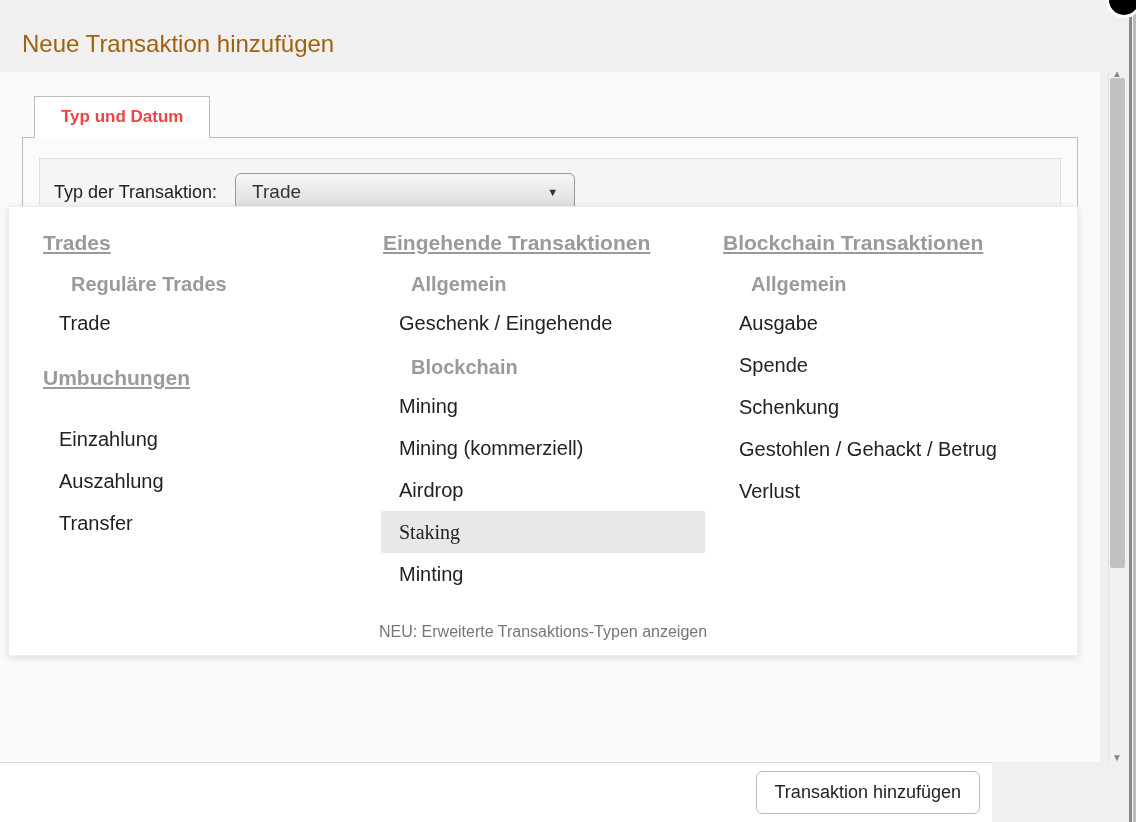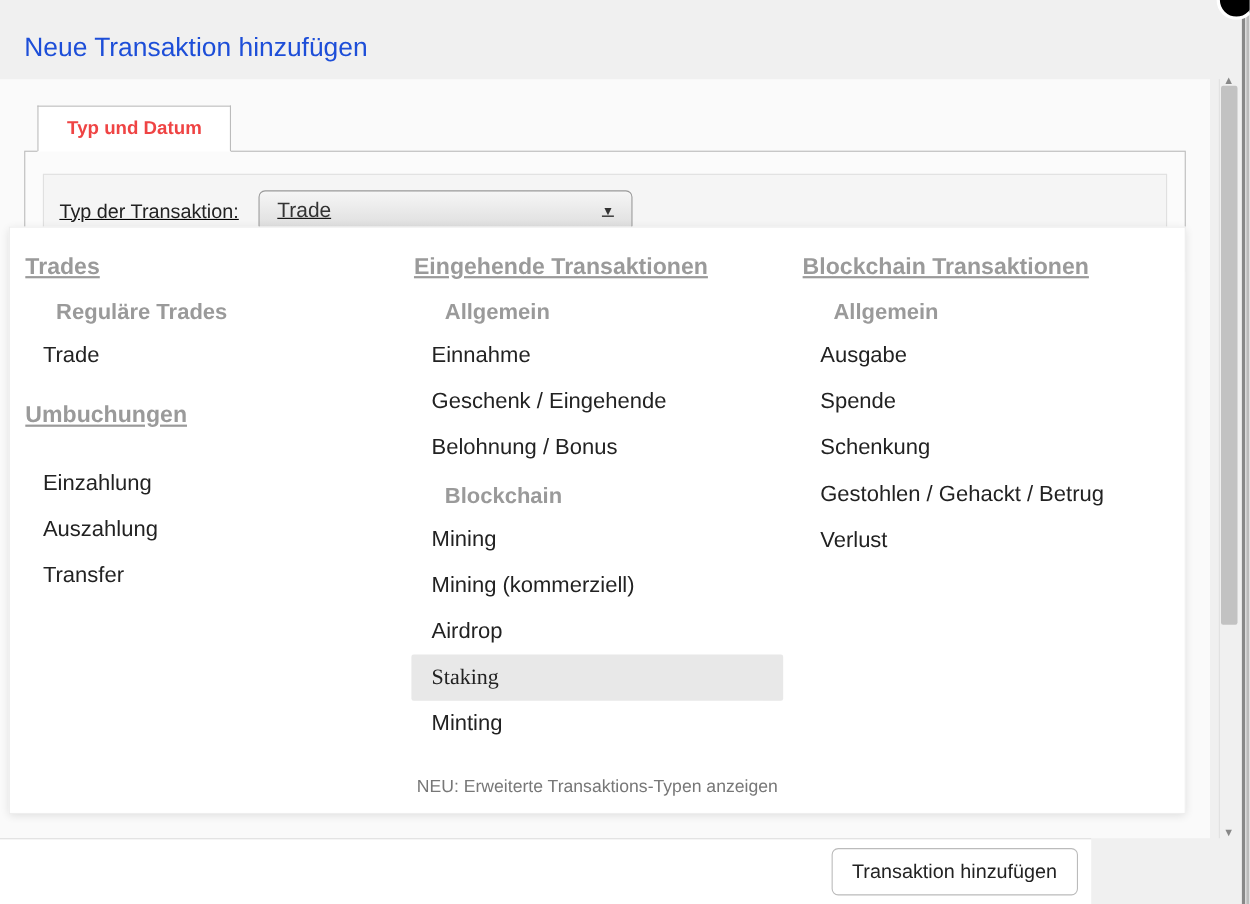--- a/index.html
+++ b/index.html
@@ -15,21 +15,21 @@
     position: absolute;
     left: 0; top: 0;
     width: 1100px;
     height: 72px;
     background: #f0f0f0;
     padding: 30px 22px 0 22px;
   }
   .modal-title {
     font-size: 24px;
     font-weight: 400;
-    color: #1d4ed8;
+    color: #a16207;
   }
   .close-circle {
     position: absolute;
     top: -18px;
     right: -6px;
     width: 36px;
     height: 36px;
     border-radius: 50%;
     background: #000;
     border: 3px solid #fff;
@@ -68,21 +68,20 @@
     min-height: 80px;
     padding: 20px 16px;
   }
   .panel-inner {
     background: #f5f5f5;
     border: 1px solid #e0e0e0;
     padding: 14px 14px;
     display: flex;
     align-items: center;
     gap: 18px;
-    text-decoration: underline;
   }
   .field-label {
     font-size: 18px;
     color: #222;
   }
   .dropdown {
     width: 340px;
     height: 38px;
     background: linear-gradient(#f6f6f6, #dcdcdc);
     border: 1px solid #999;
@@ -106,21 +105,21 @@
     width: 1070px;
     background: #fff;
     box-shadow: 0 2px 8px rgba(0,0,0,0.12);
     padding: 24px 0 12px 0;
     z-index: 5;
     border: 1px solid #eee;
   }
   .columns {
     display: flex;
     flex-direction: row;
-    padding: 0 4px;
+    padding: 0 24px;
   }
   .col {
     flex: 1;
     padding: 0 8px;
   }
   .col-header {
     font-size: 21px;
     font-weight: bold;
     color: #9a9a9a;
     text-decoration: underline;
@@ -263,23 +262,21 @@
       <div class="col-header">Umbuchungen</div>
       <div style="height:10px"></div>
       <div class="item">Einzahlung</div>
       <div class="item">Auszahlung</div>
       <div class="item">Transfer</div>
     </div>
 
     <div class="col">
       <div class="col-header">Eingehende Transaktionen</div>
       <div class="group-title">Allgemein</div>
-      <div class="item">Einnahme</div>
       <div class="item">Geschenk / Eingehende</div>
-      <div class="item">Belohnung / Bonus</div>
       <div class="group-title">Blockchain</div>
       <div class="item">Mining</div>
       <div class="item">Mining (kommerziell)</div>
       <div class="item">Airdrop</div>
       <div class="item highlighted">Staking</div>
       <div class="item">Minting</div>
     </div>
 
     <div class="col">
       <div class="col-header">Blockchain Transaktionen</div>

